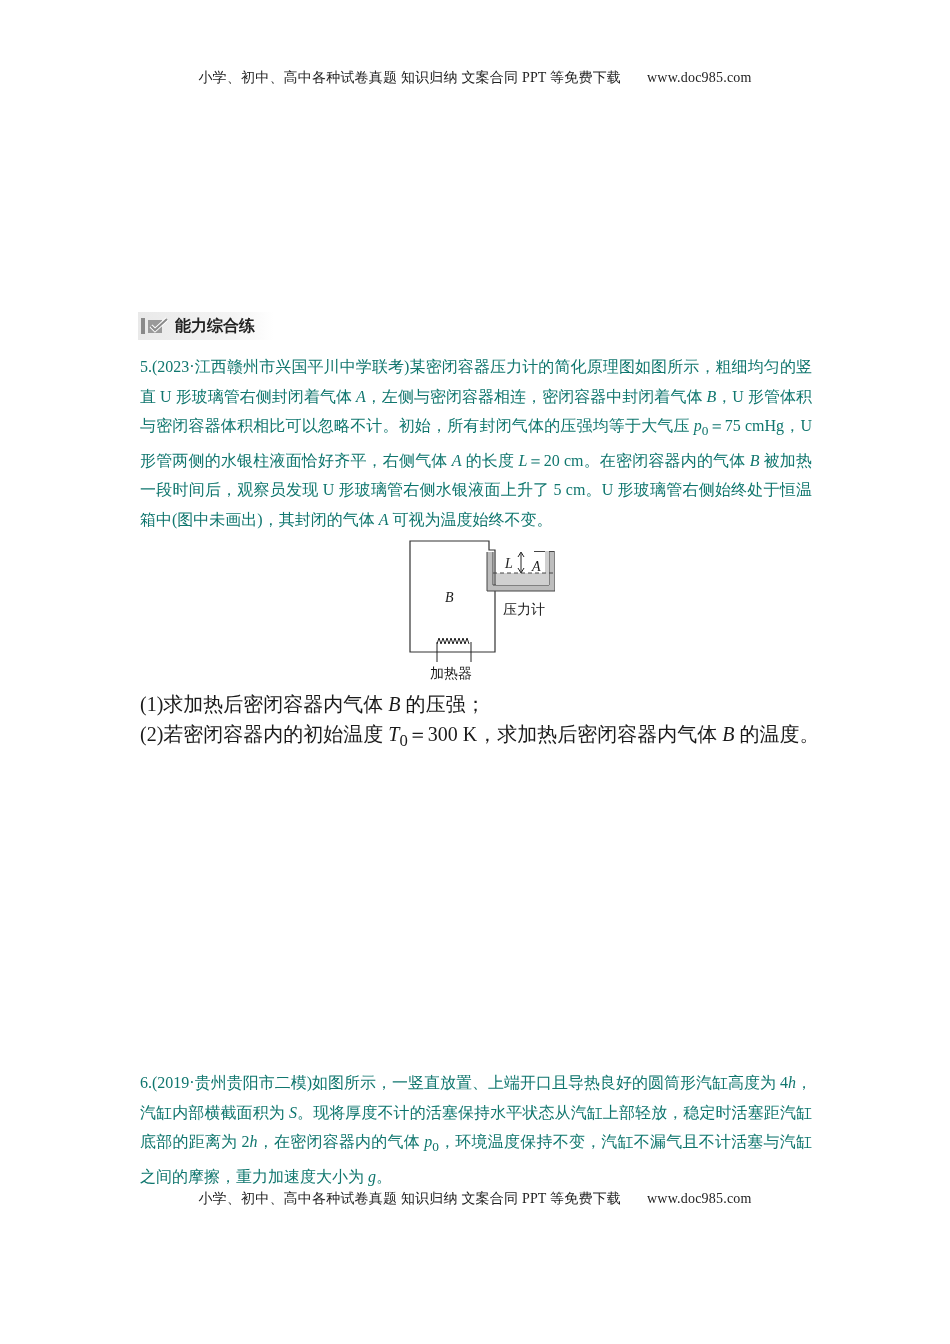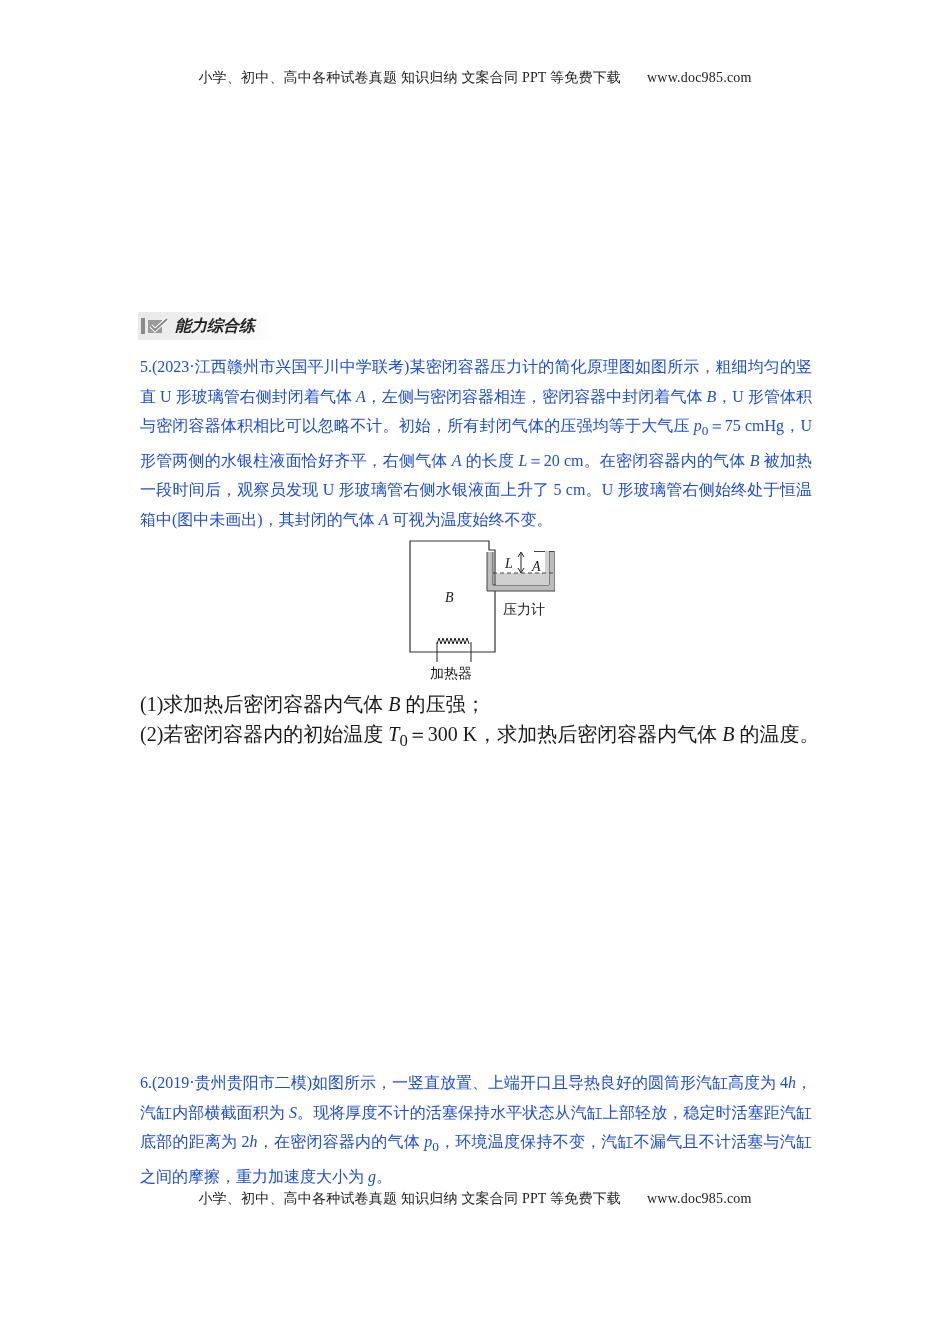--- a/index.html
+++ b/index.html
@@ -17,26 +17,26 @@
 
   .section-head {
     position: absolute; left: 138px; top: 312px; height: 28px; width: 136px;
     background: linear-gradient(90deg, #e9e9e9 0%, #f4f4f4 70%, #ffffff 100%);
     display: flex; align-items: center;
   }
   .section-head .bar { width: 4px; height: 16px; background: #8a8a8a; margin-left: 3px; }
   .section-head .check { margin-left: 2px; width: 22px; height: 18px; }
   .section-head .title {
     margin-left: 6px; font-family: "DejaVu Sans", "Liberation Sans", sans-serif;
-    font-weight: bold; font-size: 16px; color: #222; font-style: italic;
+    font-weight: bold; font-size: 16px; color: #222;
   }
 
   .para {
     position: absolute; left: 140px; width: 672px;
-    font-size: 16px; line-height: 29.5px; text-align: justify; color: #1d4ed8;
+    font-size: 16px; line-height: 29.5px; text-align: justify; color: #0f766e;
   }
   .para i { font-style: italic; }
   .q5 { top: 352px; }
   .subq { position: absolute; left: 140px; font-size: 20px; line-height: 29px; }
   .subq1 { top: 690px; }
   .subq2 { top: 720px; }
   .q6 { top: 1068px; }
 
   .figure { position: absolute; left: 405px; top: 538px; width: 150px; height: 150px; }
   .figure .lbl { position: absolute; font-size: 14px; }

